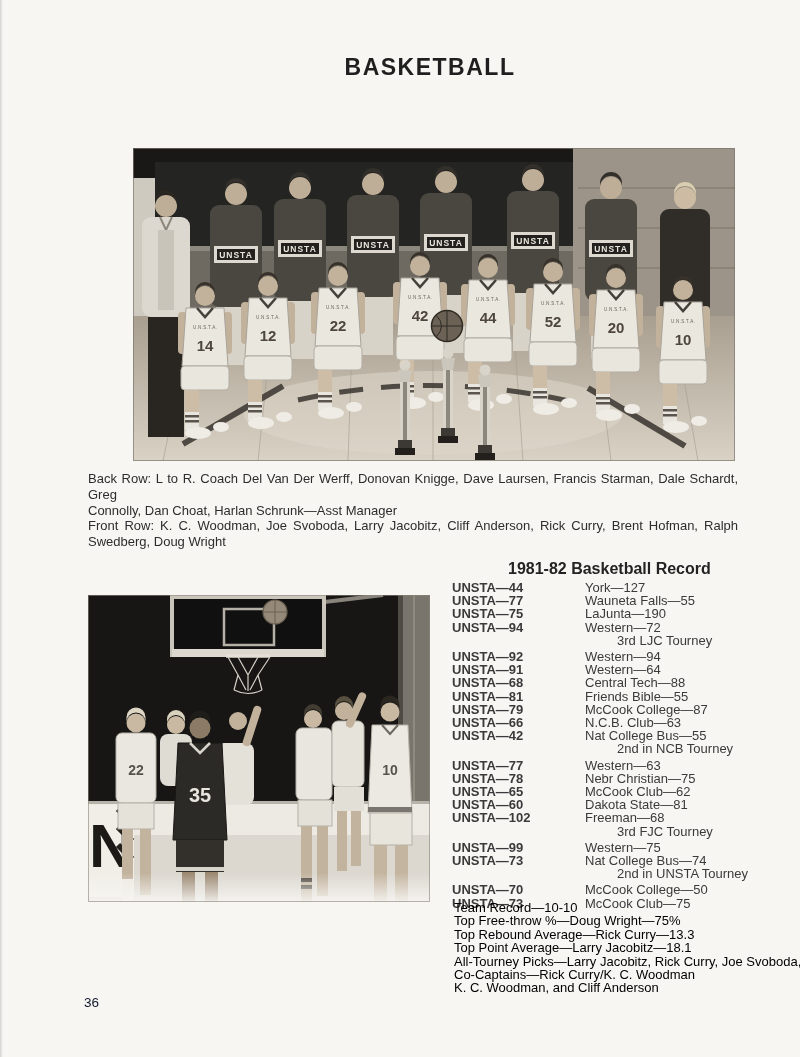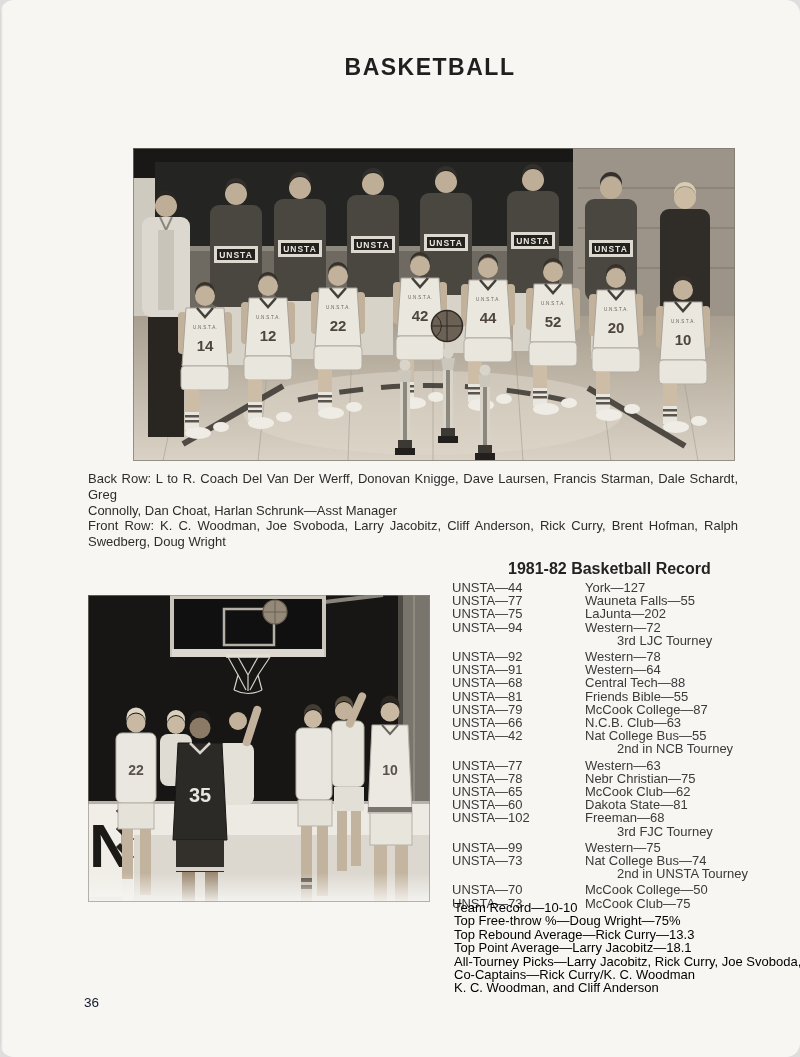--- a/index.html
+++ b/index.html
@@ -1,41 +1,41 @@
 <!DOCTYPE html>
 <html><head>
 <meta charset="utf-8">
 <style>
   html,body { margin:0; padding:0; background:#dedede; }
   .page {
     position:relative; width:800px; height:1057px; margin:0 auto;
     background:#f7f6f3;
     font-family:"Liberation Sans", sans-serif;
-    color:#343434; overflow:hidden;border-radius:14px;
+    color:#343434; overflow:hidden;
   }
   .scan-edge { position:absolute; left:0; top:0; width:3px; height:100%;
     background:linear-gradient(to right, rgba(120,120,120,.28), rgba(120,120,120,0)); }
   .title {
     position:absolute; left:60px; top:54px; width:740px;
     text-align:center; font-size:23px; font-weight:bold;
     letter-spacing:1.5px; color:#1f1f1f;
   }
   .photo-team   { position:absolute; left:133px; top:148px; width:602px; height:313px; }
   .photo-action { position:absolute; left:88px;  top:595px; width:342px; height:307px; }
   .photo-team svg, .photo-action svg { display:block; }
 
   .caption { position:absolute; left:88px; top:471px; width:650px;
     font-size:13px; line-height:15.8px; color:#2d2d2d; }
   .cap-line.just { text-align:justify; text-align-last:justify; }
 
   .record { position:absolute; left:452px; top:548px; width:300px; }
   .record-title { font-size:16px; font-weight:bold; color:#232323;
     margin:12px 0 3px 56px; white-space:nowrap; }
   .rec-row { font-size:13px; line-height:13.2px; white-space:nowrap; color:#3a3a3a; }
-  .rec-l { display:inline-block; width:133px; }
+  .rec-l { display:inline-block; width:133px;font-weight:bold; }
   .rec-row.note { padding-left:165px; margin-bottom:3px; }
 
   .stats { position:absolute; left:454px; top:901px; font-size:13px;
     line-height:13.4px; color:#000000; }
   .stats div { white-space:nowrap; }
 
   .page-number { position:absolute; left:84px; top:995px; font-size:13.5px; color:#0f172a; }
 
   .unsta-band { font:bold 8.5px "Liberation Sans", sans-serif; fill:#e9e5dd; letter-spacing:1px; }
   .jersey-num { font:bold 15px "Liberation Sans", sans-serif; fill:#4e463e; }
@@ -192,24 +192,24 @@
     <div class="cap-line just">Back Row: L to R. Coach Del Van Der Werff, Donovan Knigge, Dave Laursen, Francis Starman, Dale Schardt, Greg</div>
     <div class="cap-line">Connolly, Dan Choat, Harlan Schrunk—Asst Manager</div>
     <div class="cap-line just">Front Row: K. C. Woodman, Joe Svoboda, Larry Jacobitz, Cliff Anderson, Rick Curry, Brent Hofman, Ralph</div>
     <div class="cap-line">Swedberg, Doug Wright</div>
   </div>
 
   <div class="record">
     <div class="record-title">1981-82 Basketball Record</div>
     <div class="rec-row"><span class="rec-l">UNSTA—44</span><span class="rec-r">York—127</span></div>
     <div class="rec-row"><span class="rec-l">UNSTA—77</span><span class="rec-r">Wauneta Falls—55</span></div>
-    <div class="rec-row"><span class="rec-l">UNSTA—75</span><span class="rec-r">LaJunta—202</span></div>
+    <div class="rec-row"><span class="rec-l">UNSTA—75</span><span class="rec-r">LaJunta—190</span></div>
     <div class="rec-row"><span class="rec-l">UNSTA—94</span><span class="rec-r">Western—72</span></div>
     <div class="rec-row note"><span>3rd LJC Tourney</span></div>
-    <div class="rec-row"><span class="rec-l">UNSTA—92</span><span class="rec-r">Western—78</span></div>
+    <div class="rec-row"><span class="rec-l">UNSTA—92</span><span class="rec-r">Western—94</span></div>
     <div class="rec-row"><span class="rec-l">UNSTA—91</span><span class="rec-r">Western—64</span></div>
     <div class="rec-row"><span class="rec-l">UNSTA—68</span><span class="rec-r">Central Tech—88</span></div>
     <div class="rec-row"><span class="rec-l">UNSTA—81</span><span class="rec-r">Friends Bible—55</span></div>
     <div class="rec-row"><span class="rec-l">UNSTA—79</span><span class="rec-r">McCook College—87</span></div>
     <div class="rec-row"><span class="rec-l">UNSTA—66</span><span class="rec-r">N.C.B. Club—63</span></div>
     <div class="rec-row"><span class="rec-l">UNSTA—42</span><span class="rec-r">Nat College Bus—55</span></div>
     <div class="rec-row note"><span>2nd in NCB Tourney</span></div>
     <div class="rec-row"><span class="rec-l">UNSTA—77</span><span class="rec-r">Western—63</span></div>
     <div class="rec-row"><span class="rec-l">UNSTA—78</span><span class="rec-r">Nebr Christian—75</span></div>
     <div class="rec-row"><span class="rec-l">UNSTA—65</span><span class="rec-r">McCook Club—62</span></div>

